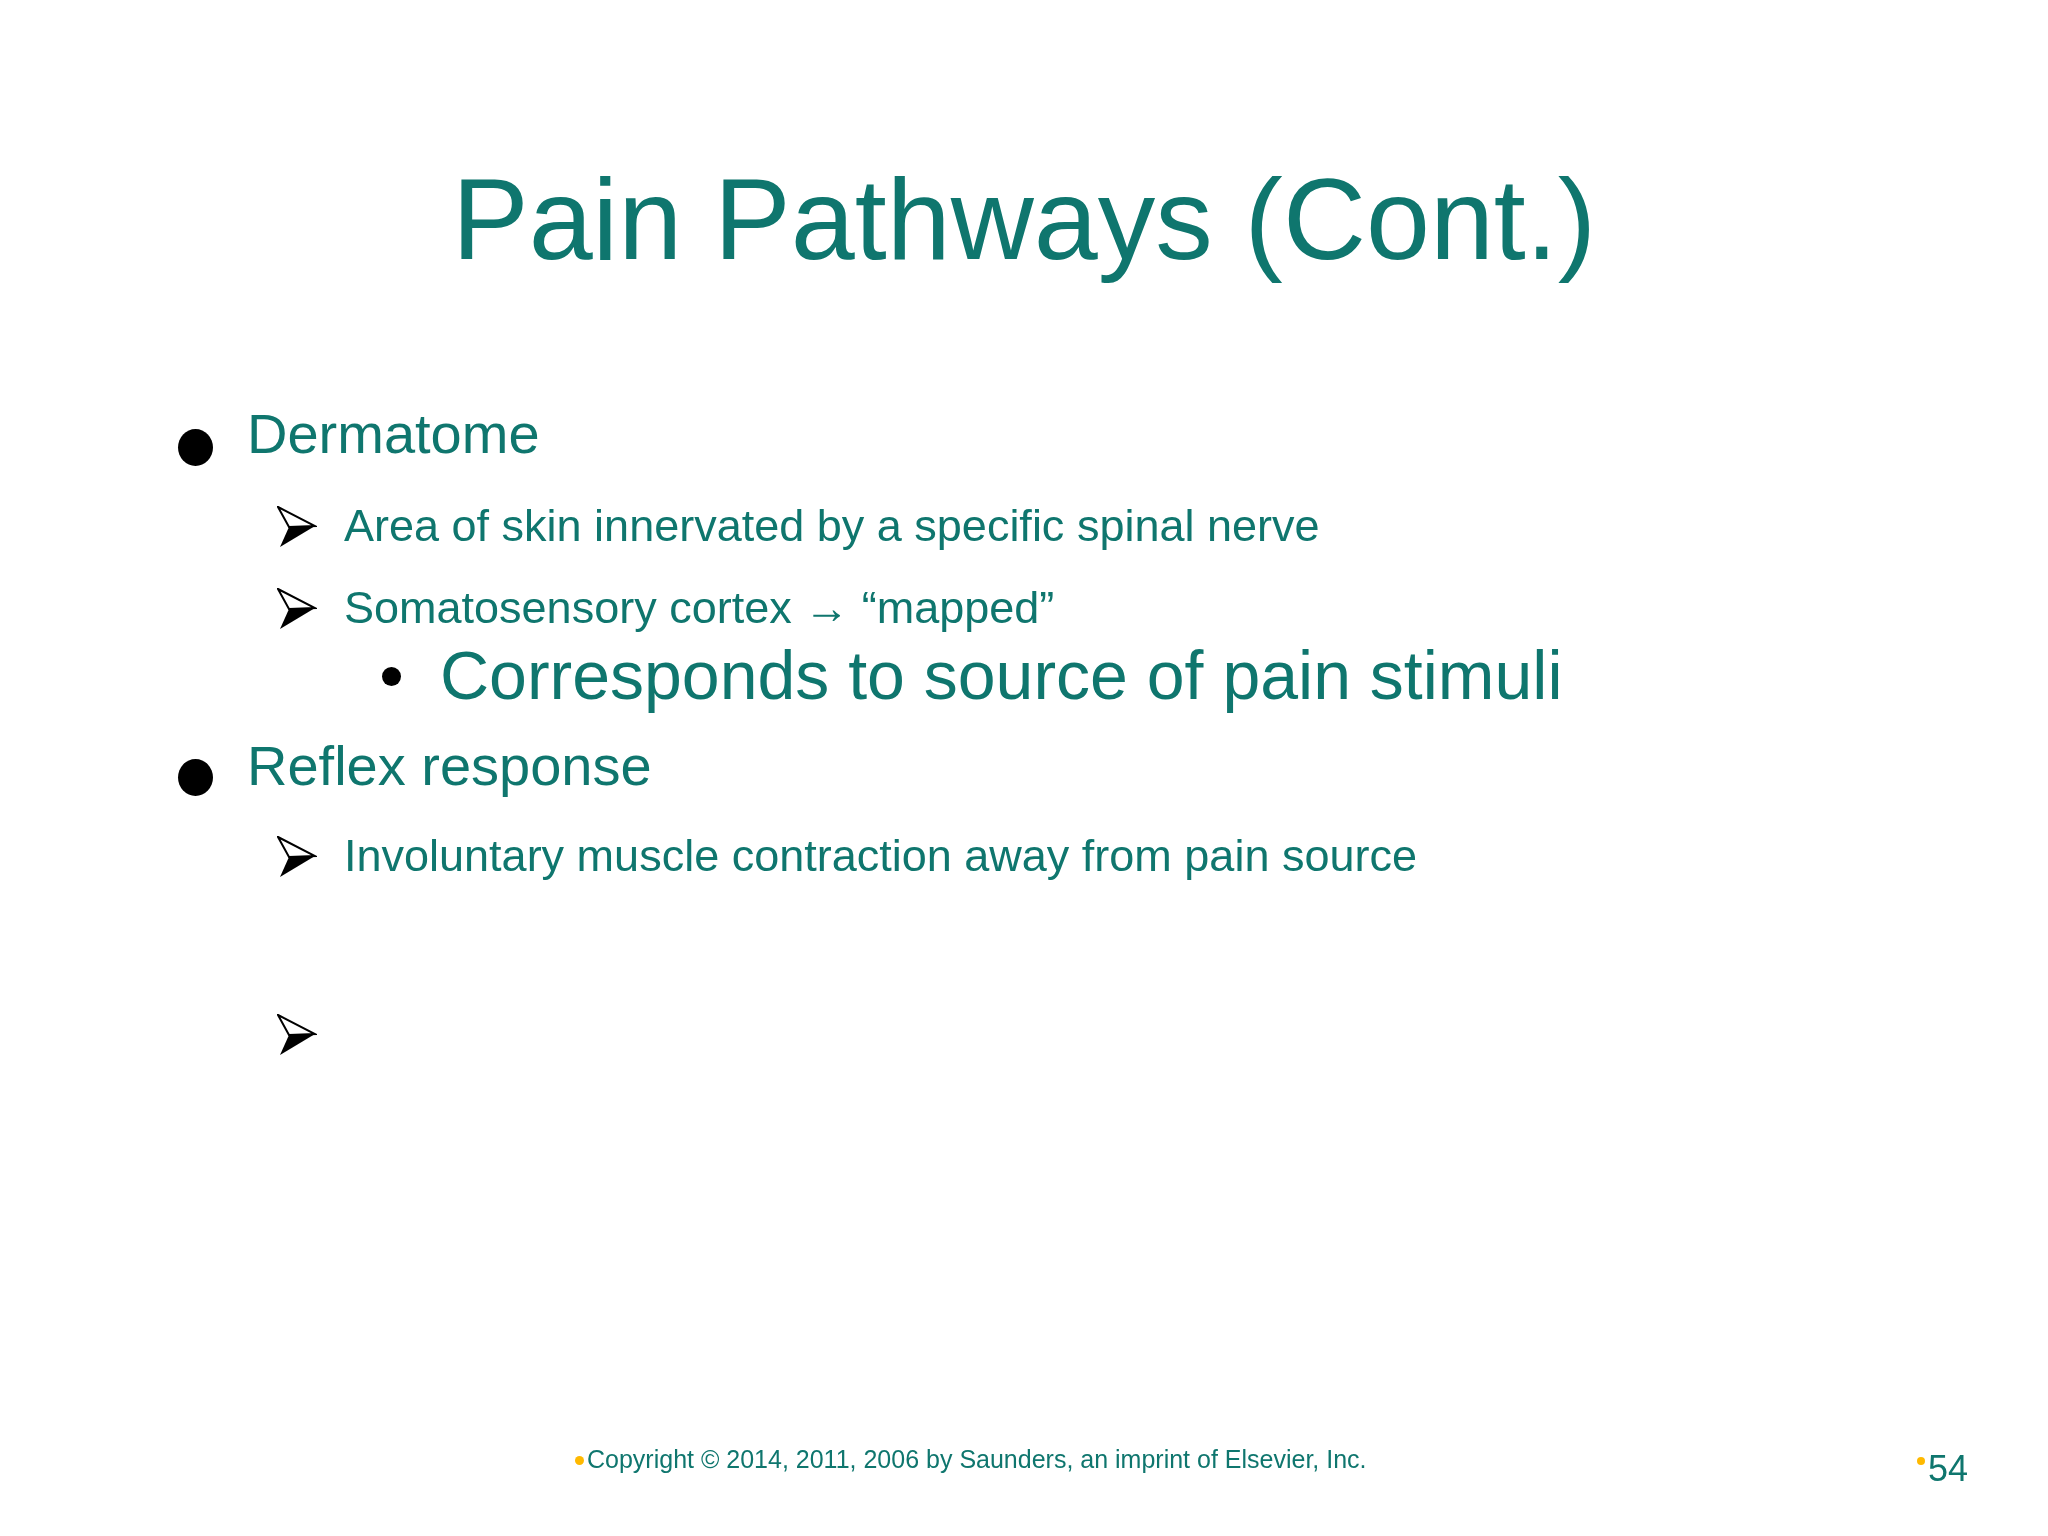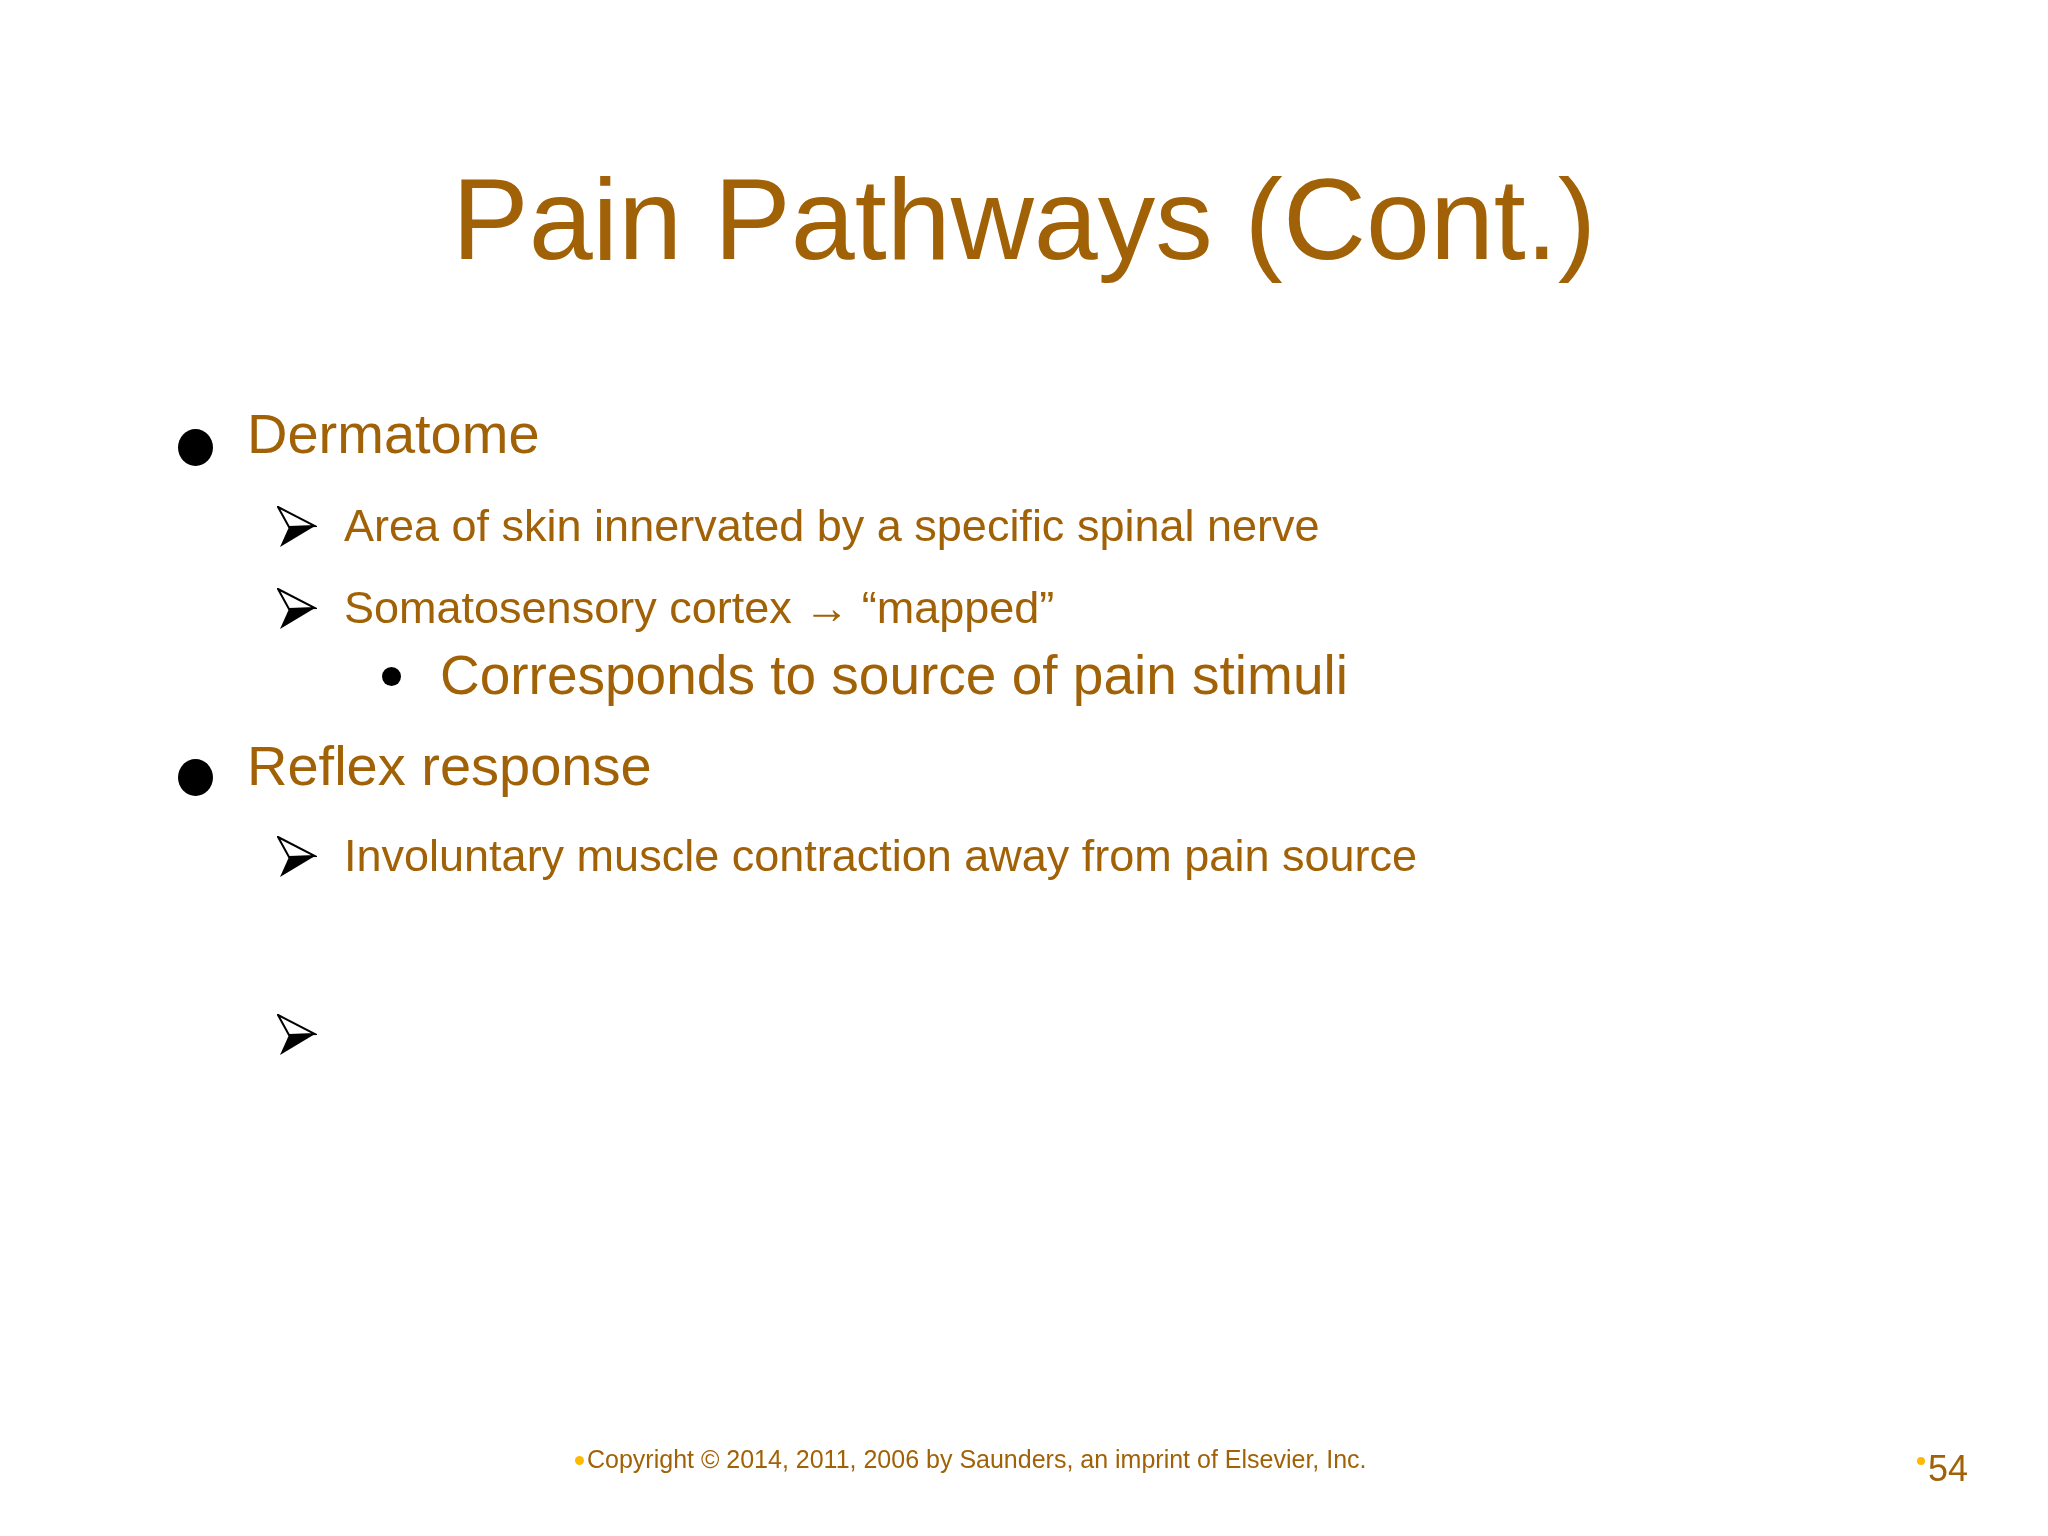--- a/index.html
+++ b/index.html
@@ -1,20 +1,20 @@
 <!DOCTYPE html>
 <html><head>
 <meta charset="utf-8">
 <style>
   html,body{margin:0;padding:0;background:#ffffff;}
   .slide{
     position:relative;
     width:2048px;height:1536px;
     background:#ffffff;
-    color:#a16207;
+    color:#0f766e;
     font-family:"Liberation Sans","DejaVu Sans",sans-serif;
     overflow:hidden;
   }
   .title{
     position:absolute;top:150px;left:0;width:100%;
     text-align:center;font-size:115px;line-height:1.2;
     white-space:nowrap;
   }
   .l1text{
     position:absolute;left:247px;
@@ -30,21 +30,21 @@
     font-size:45px;line-height:86px;
   }
   .nowrap{white-space:nowrap;}
   .wrap{max-width:1450px;}
   .l3dot{
     position:absolute;left:382px;width:19px;height:19px;
     border-radius:50%;background:#000;
   }
   .l3text{
     position:absolute;left:440px;
-    font-size:55px;line-height:69px;white-space:nowrap;text-align:center;
+    font-size:68px;line-height:69px;white-space:nowrap;text-align:center;
   }
   .footer-dot{
     position:absolute;left:575px;top:1456px;width:9px;height:9px;
     border-radius:50%;
   }
   .footer-text{
     position:absolute;left:587px;top:1444px;
     font-size:25px;line-height:1.2;white-space:nowrap;
   }
   .page-dot{

